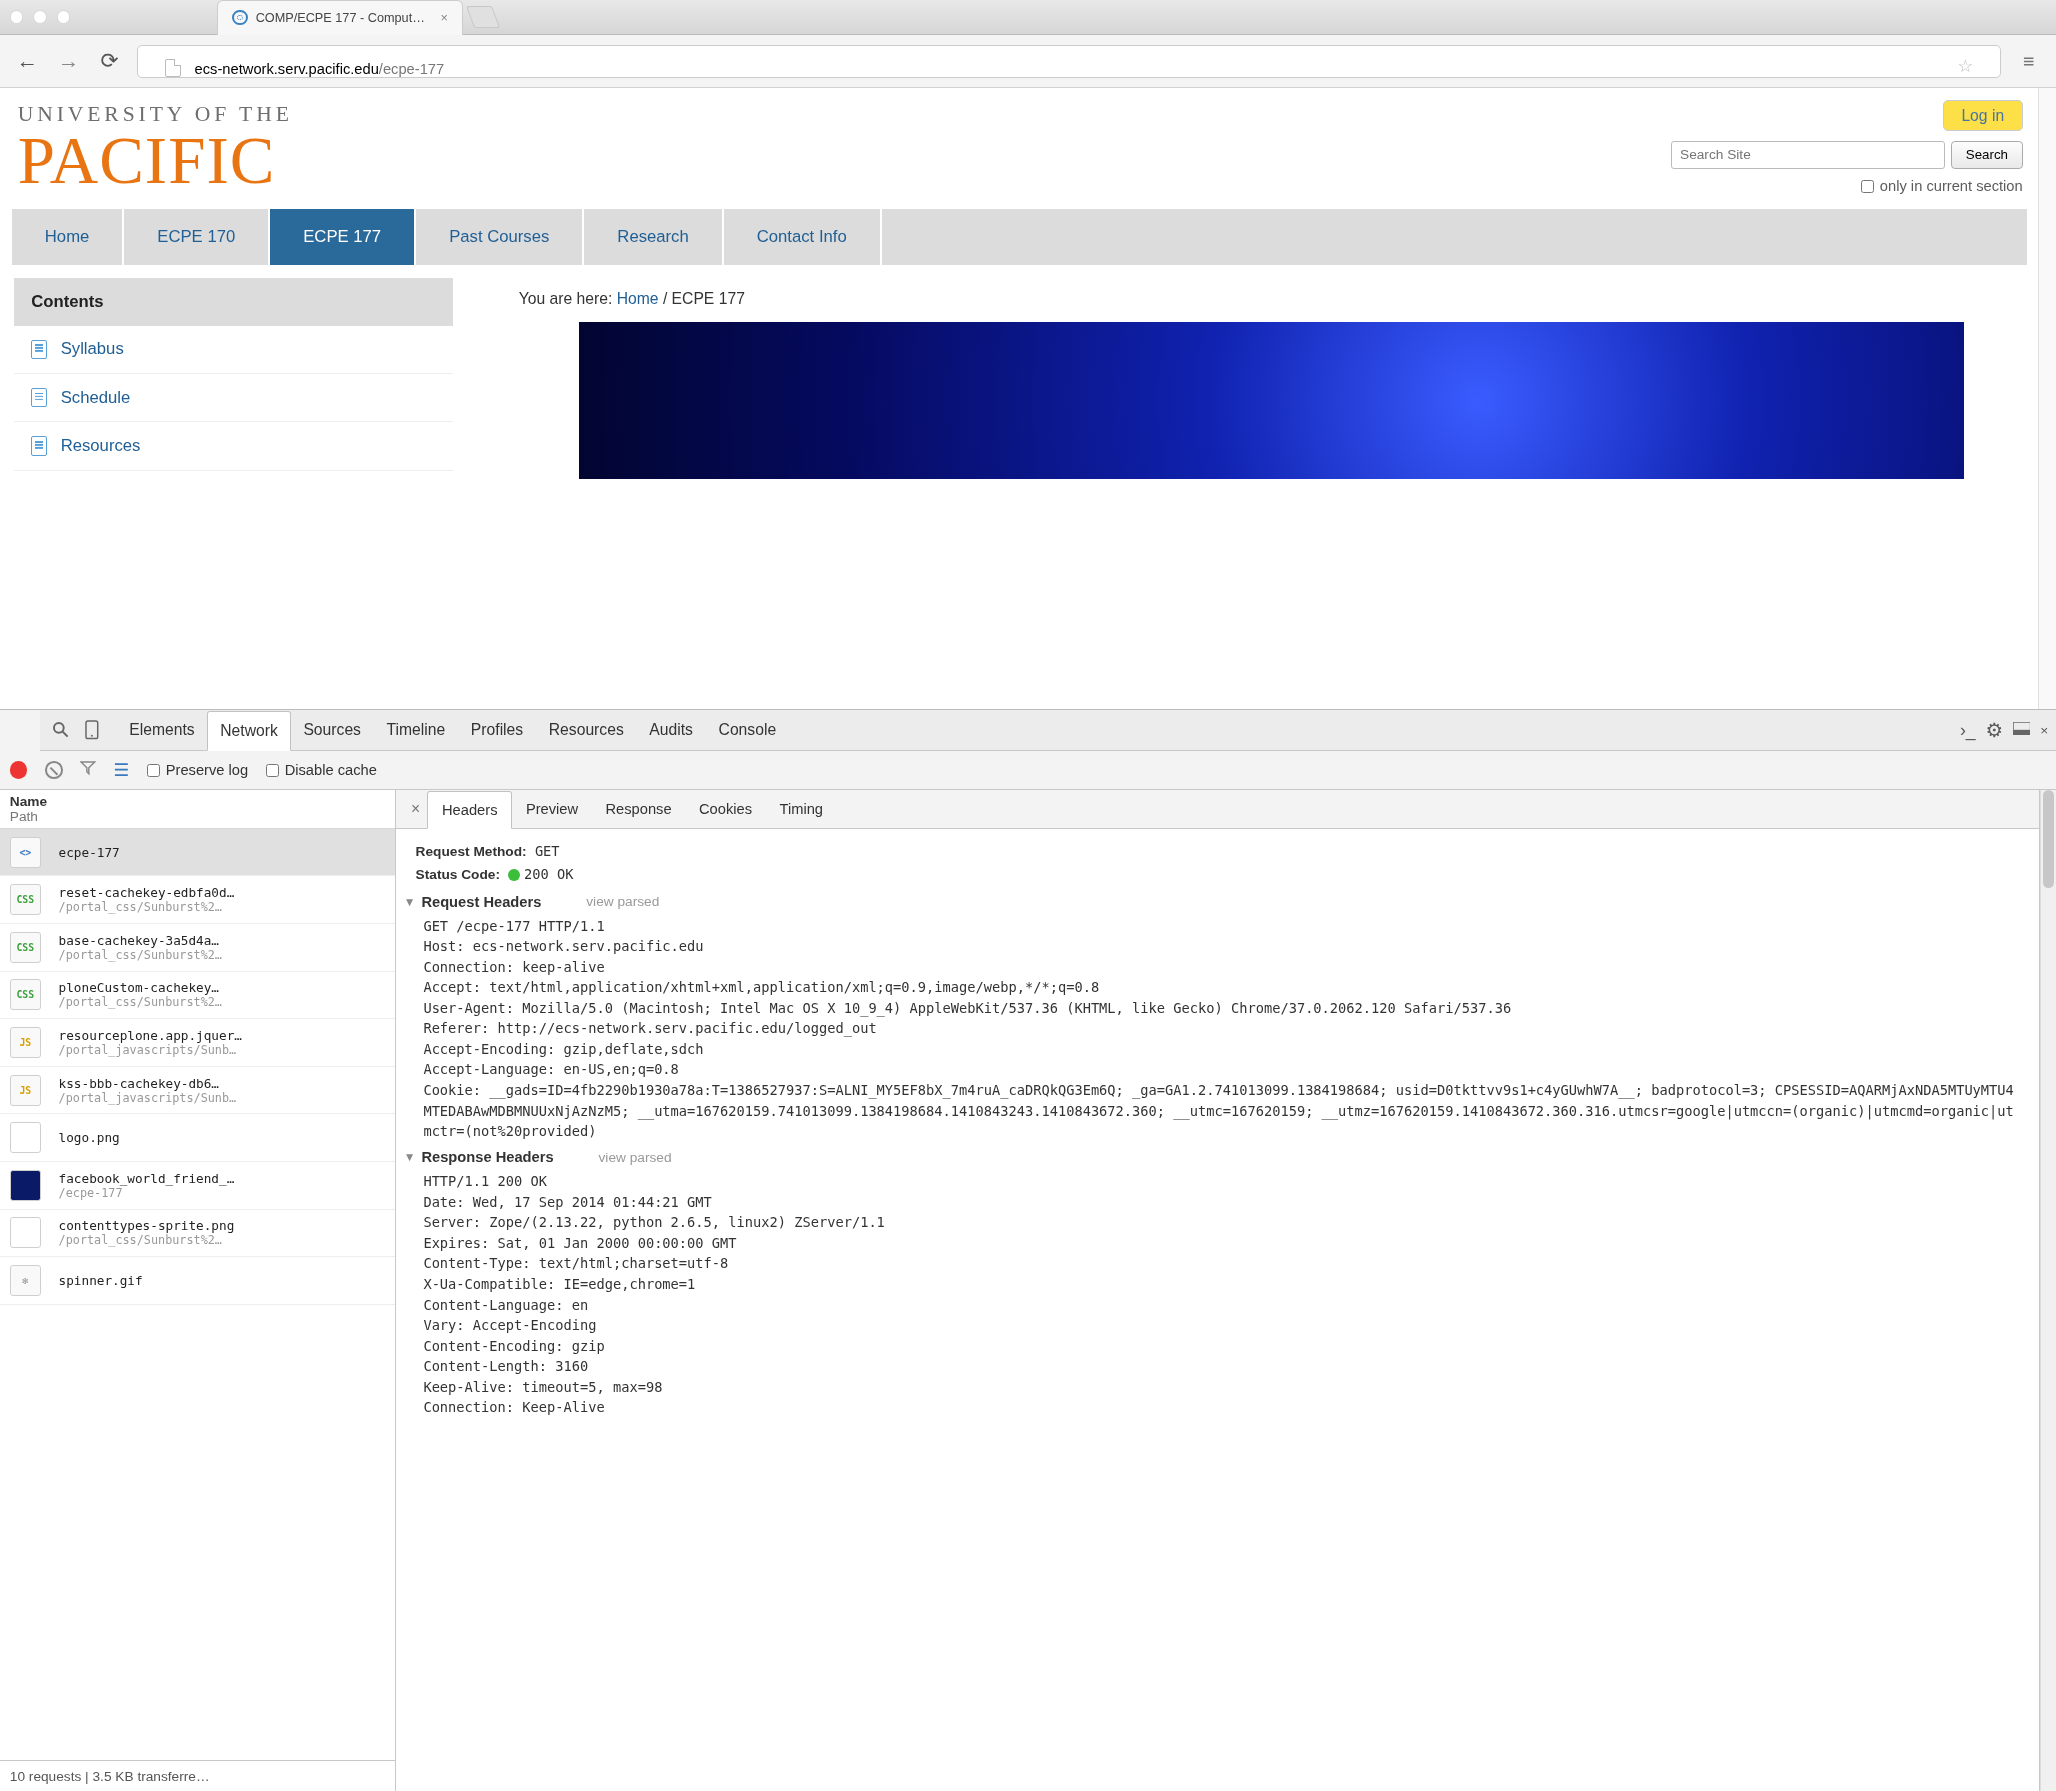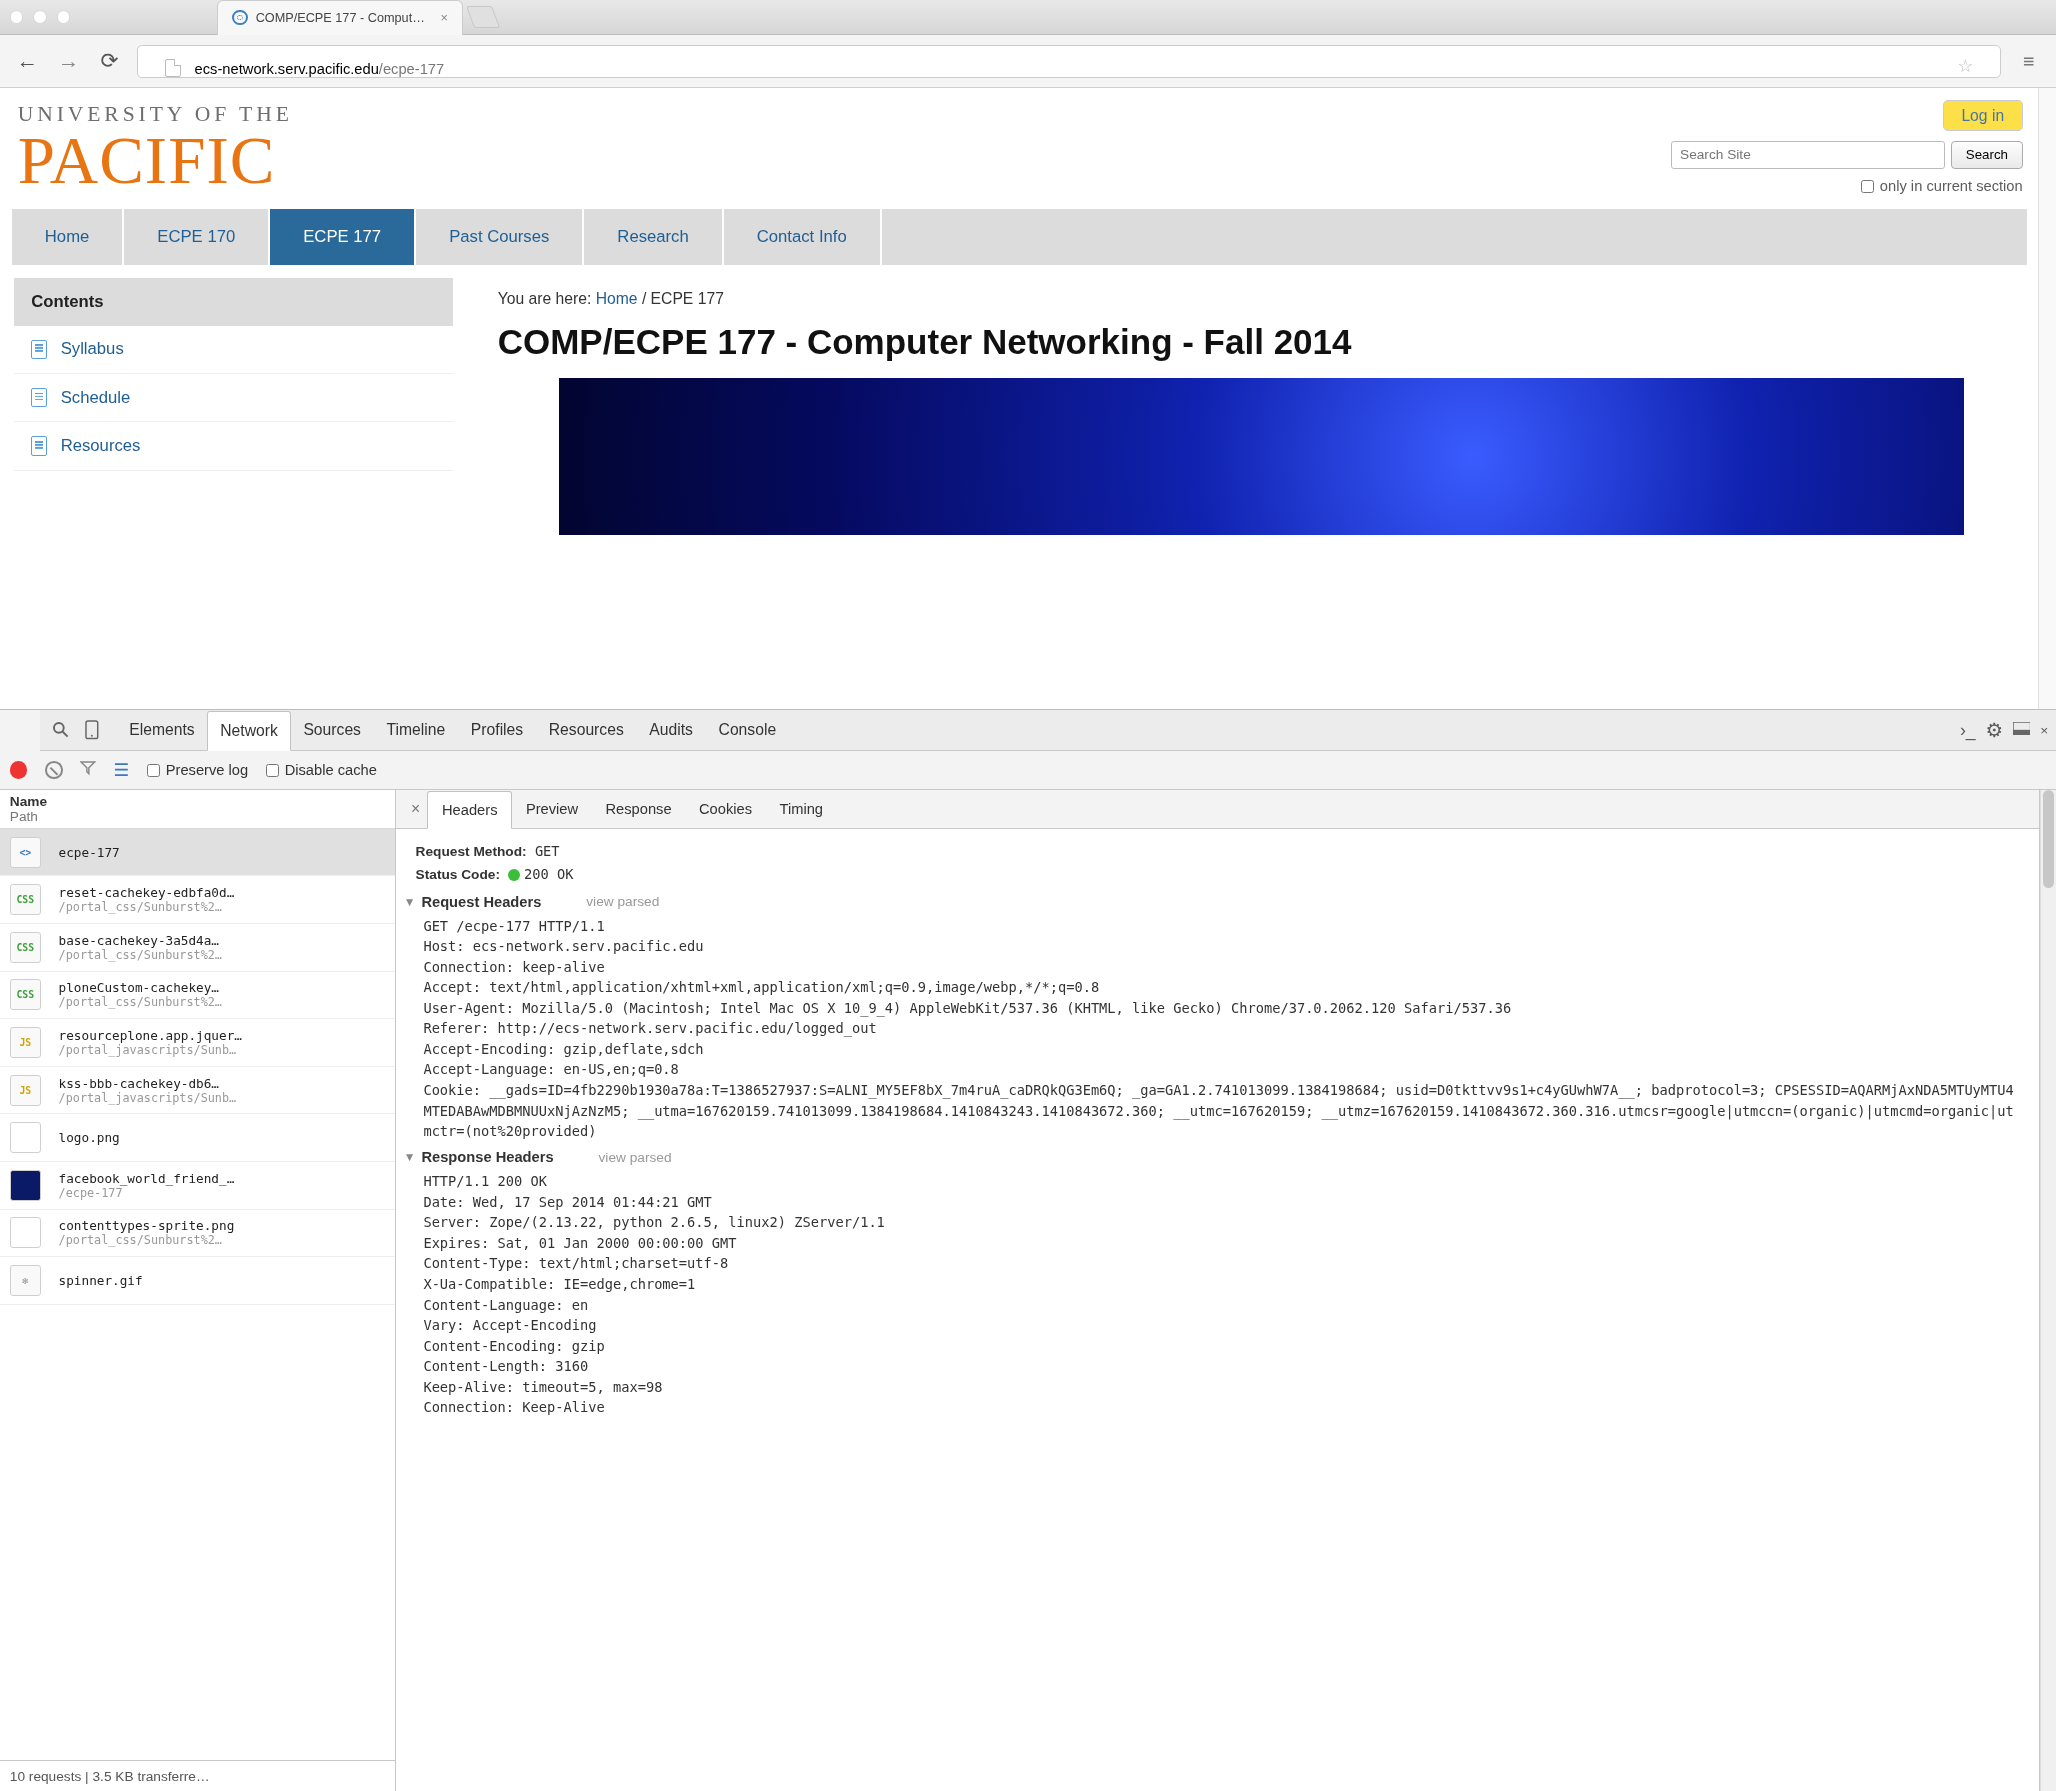--- a/index.html
+++ b/index.html
@@ -38,21 +38,21 @@
 .login-btn { background: #fde047; border: 1px solid #c6ccd2; border-radius: 4.9px; padding: 5.9px 17.6px; color: #4674a5; font-size: 15.7px; }
 .search-row { display: flex; gap: 5.9px; align-items: center; }
 .search-row input[type=text] { width: 274px; height: 27.4px; border: 1px solid #bbb; border-radius: 2.9px; padding: 0 7.8px; font-size: 13.7px; color: #777; }
 .search-row button { height: 27.4px; padding: 0 13.7px; border: 1px solid #aaa; border-radius: 3.9px; background: linear-gradient(#fdfdfd, #e9e9e9); }
 .only-row { display: flex; align-items: center; gap: 5.9px; color: #5c5c5c; font-size: 14.7px; }
 
 .navtabs { display: flex; background: #dcdcdc; margin: 0 2px; }
 .navtab { padding: 17.6px 33px; color: #205f95; font-size: 16.7px; border-right: 2px solid #fff; }
 .navtab.active { background: #2a6a9a; color: #fff; }
 
-.body-columns { display: flex; gap: 45px; margin-top: 13.7px; padding: 0 3.9px; }
+.body-columns { display: flex; gap: 66px; margin-top: 13.7px; padding: 0 3.9px; }
 .contents { width: 439px; }
 .contents h3 { background: #dcdcdc; padding: 13.7px 17.6px; font-size: 16.7px; font-weight: bold; color: #222; }
 .contents ul { list-style: none; }
 .contents li { display: flex; align-items: center; gap: 13.7px; padding: 13.7px 17.6px; border-bottom: 1px solid #eee; color: #205f95; font-size: 16.7px; }
 .doc-icon { width: 15.7px; height: 19.6px; border: 1.5px solid #5aa0d8; border-radius: 2px; position: relative; flex-shrink: 0; }
 .doc-icon::before { content: ""; position: absolute; left: 2.9px; right: 2.9px; top: 3.9px; height: 1.5px; background: #5aa0d8; box-shadow: 0 2.9px 0 #5aa0d8, 0 5.9px 0 #5aa0d8; }
 
 .main-col { flex: 1; }
 .breadcrumb { font-size: 15.7px; color: #333; margin-bottom: 13.7px; margin-top: 12px; }
 .breadcrumb a { color: #205f95; text-decoration: none; }
@@ -184,21 +184,20 @@
             <li>
               <span class="doc-icon"></span>
               <span>Resources</span>
             </li>
           </ul>
     </div>
     <div class="main-col">
       <div class="breadcrumb">
         <span>You are here: </span><a href="#">Home</a><span> / </span><span>ECPE 177</span>
       </div>
-      <h1 class="page-title">COMP/ECPE 177 - Computer Networking - Fall 2014</h1>
       <div class="banner"></div>
     </div>
   </div>
 </div>
 <div class="page-scroll"></div>
 </div>
 
 <div class="devtools">
   <div class="dt-toolbar">
     <div class="dt-icon">

